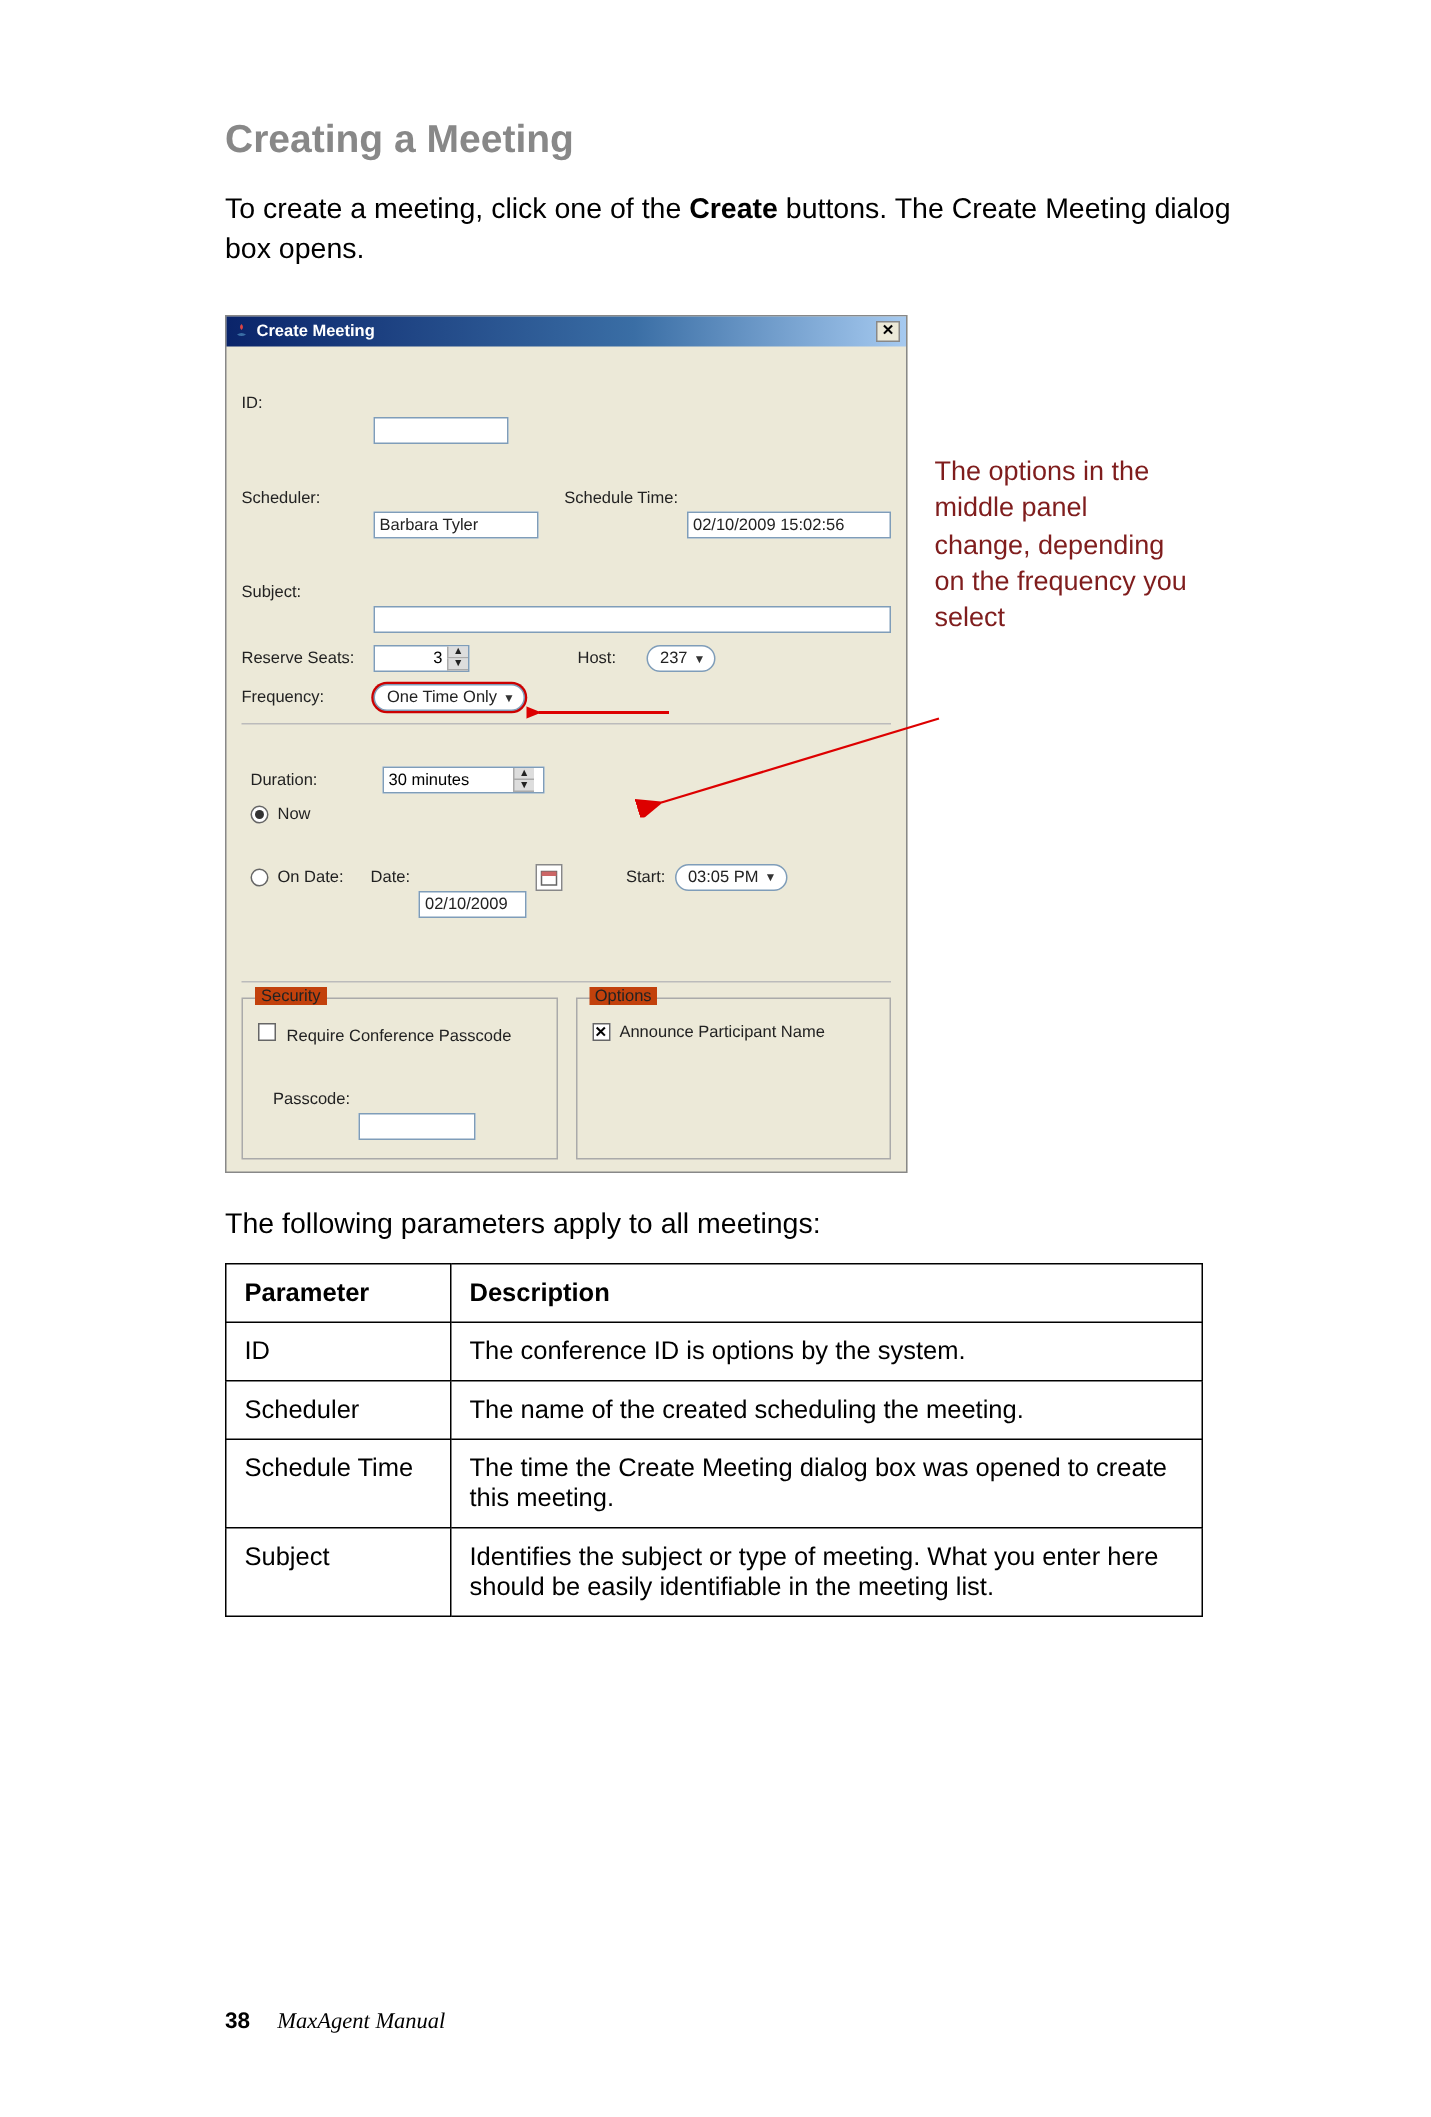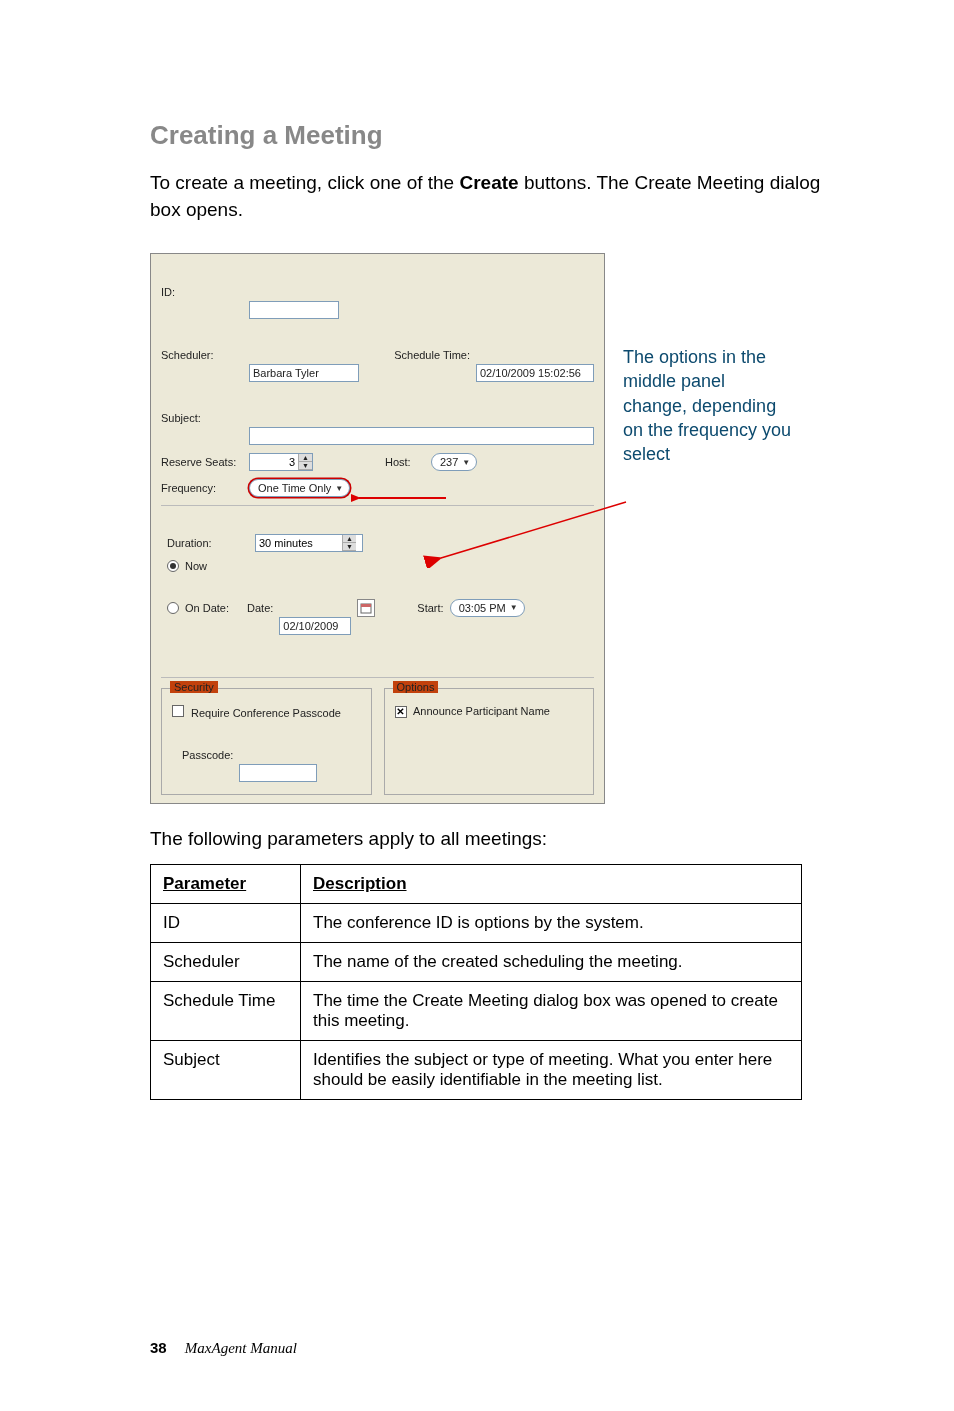--- a/index.html
+++ b/index.html
@@ -6,21 +6,21 @@
   body {
     margin: 0;
     background: #fff;
     font-family: Arial, Helvetica, sans-serif;
     color: #000;
   }
   .page {
     width: 954px;
     height: 1411px;
     position: relative;
-    padding: 120px 100px 60px 150px;
+    padding: 77px 100px 60px 150px;
   }
   h2.section-title {
     font-size: 26px;
     font-weight: bold;
     color: #888;
     margin: 0 0 18px 0;
   }
   .intro {
     font-size: 19px;
     line-height: 1.4;
@@ -139,21 +139,21 @@
     background:#c2410c; padding:0 4px; font-size:11px;
   }
   .chk {
     width:12px; height:12px; border:1px solid #666; background:#fff;
     display:inline-flex; align-items:center; justify-content:center; margin-right:4px;
     font-size:10px; font-weight:bold; color:#000;
   }
 
   
   .callout {
-    color: #0c4a6e;
+    color: #7f1d1d;
     font-size: 18px;
     line-height: 1.35;
     width: 170px;
     margin-top: 92px;
   }
 
   .arrow-svg { position:absolute; pointer-events:none; }
 
   
   .table-caption {
@@ -167,21 +167,20 @@
   }
   table.params th, table.params td {
     border: 1.5px solid #000;
     padding: 9px 12px;
     text-align: left;
     vertical-align: top;
   }
   table.params th {
     font-weight: bold;
     background: #fff;
-    text-decoration: underline;
   }
   table.params th:first-child, table.params td:first-child { width: 150px; }
 
   .footer {
     position: absolute;
     bottom: 54px;
     left: 150px;
     font-size: 15px;
   }
   .footer .pn { font-weight: bold; margin-right: 14px; }
@@ -193,32 +192,44 @@
 <div class="page">
   <h2 class="section-title">Creating a Meeting</h2>
 
   <p class="intro">
     <span>To create a meeting, click one of the </span><strong>Create</strong><span> buttons. The Create Meeting dialog box opens.</span>
   </p>
 
   <div class="figure-row">
 
     <div class="dialog">
+      <div class="titlebar">
+        <span class="title-left">
+          <span class="java-icon">
+            <svg viewBox="0 0 12 12">
+                <path d="M3 8 Q6 6 9 8 Q6 10 3 8 Z" fill="#3a6ea5"></path>
+                <path d="M6 1 Q4 3 6 5 Q8 3 6 1" fill="#d44"></path>
+              </svg>
+          </span>
+          <span>Create Meeting</span>
+        </span>
+        <span class="close-btn">✕</span>
+      </div>
 
       <div class="dlg-body">
         <div class="row">
           <span class="lbl">ID:</span>
           <span class="field" style="width:90px"></span>
         </div>
         <div class="row">
           <span class="lbl">Scheduler:</span>
           <span class="field" style="width:110px">Barbara Tyler</span>
           <span style="flex:1"></span>
           <span>Schedule Time:</span>
-          <span class="field" style="width:118px">02/10/2009 15:02:56</span>
+          <span class="field" style="width:136px">02/10/2009 15:02:56</span>
         </div>
         <div class="row">
           <span class="lbl">Subject:</span>
           <span class="field" style="flex:1"></span>
         </div>
         <div class="row">
           <span class="lbl">Reserve Seats:</span>
           <span class="spinner">
             <input value="3" style="">
             <span class="arrows">

